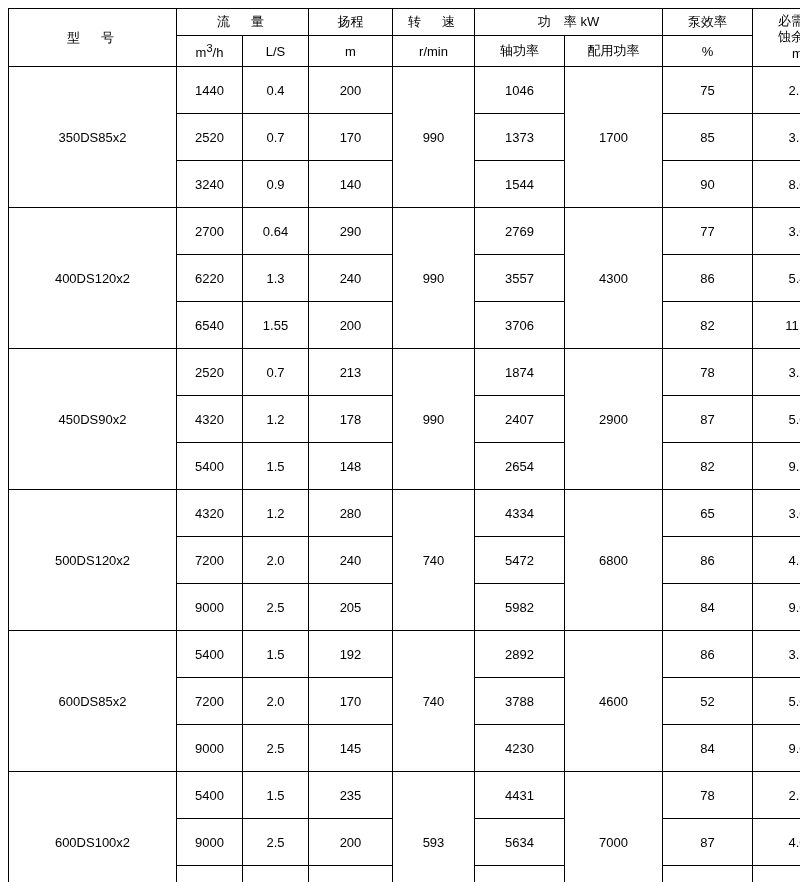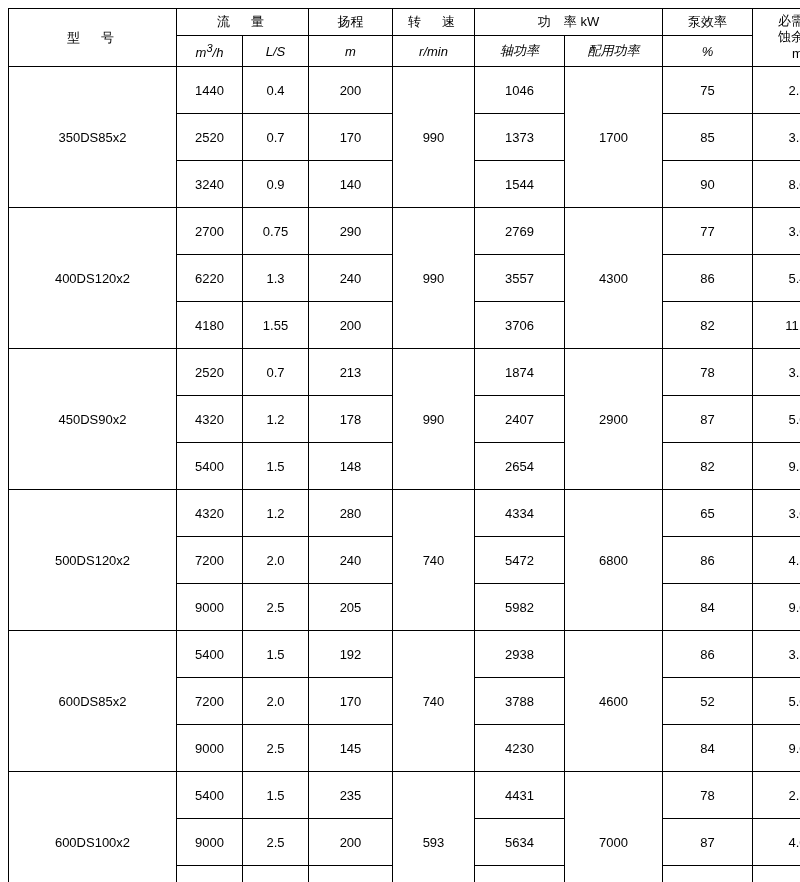--- a/index.html
+++ b/index.html
@@ -33,21 +33,20 @@
     font-size: 13px;
     padding: 0;
   }
   .hdr-top td {
     height: 26px;
     font-size: 14px;
   }
   .hdr-bot td {
     height: 30px;
     font-size: 13px;
-    font-style: italic;
   }
   .hdr-top .sp {
     letter-spacing: 4px;
   }
   .model-cell {
     font-size: 13px;
     margin-left: 12px;
   }
   .data-cell {
     height: 46px;
@@ -135,38 +134,38 @@
         <td class="data-cell">0.9</td>
         <td class="data-cell">140</td>
         <td class="data-cell">1544</td>
         <td class="data-cell">90</td>
         <td class="data-cell">8.0</td>
       </tr>
 
       <tr>
         <td rowspan="3" class="model-cell">400DS120x2</td>
         <td class="data-cell">2700</td>
-        <td class="data-cell">0.75</td>
+        <td class="data-cell">0.64</td>
         <td class="data-cell">290</td>
         <td rowspan="3">990</td>
         <td class="data-cell">2769</td>
         <td rowspan="3">4300</td>
         <td class="data-cell">77</td>
         <td class="data-cell">3.0</td>
       </tr>
       <tr>
         <td class="data-cell">6220</td>
         <td class="data-cell">1.3</td>
         <td class="data-cell">240</td>
         <td class="data-cell">3557</td>
         <td class="data-cell">86</td>
         <td class="data-cell">5.4</td>
       </tr>
       <tr>
-        <td class="data-cell">4180</td>
+        <td class="data-cell">6540</td>
         <td class="data-cell">1.55</td>
         <td class="data-cell">200</td>
         <td class="data-cell">3706</td>
         <td class="data-cell">82</td>
         <td class="data-cell">11.2</td>
       </tr>
 
       <tr>
         <td rowspan="3" class="model-cell">450DS90x2</td>
         <td class="data-cell">2520</td>
@@ -222,21 +221,21 @@
         <td class="data-cell">84</td>
         <td class="data-cell">9.0</td>
       </tr>
 
       <tr>
         <td rowspan="3" class="model-cell">600DS85x2</td>
         <td class="data-cell">5400</td>
         <td class="data-cell">1.5</td>
         <td class="data-cell">192</td>
         <td rowspan="3">740</td>
-        <td class="data-cell">2938</td>
+        <td class="data-cell">2892</td>
         <td rowspan="3">4600</td>
         <td class="data-cell">86</td>
         <td class="data-cell">3.5</td>
       </tr>
       <tr>
         <td class="data-cell">7200</td>
         <td class="data-cell">2.0</td>
         <td class="data-cell">170</td>
         <td class="data-cell">3788</td>
         <td class="data-cell">52</td>

